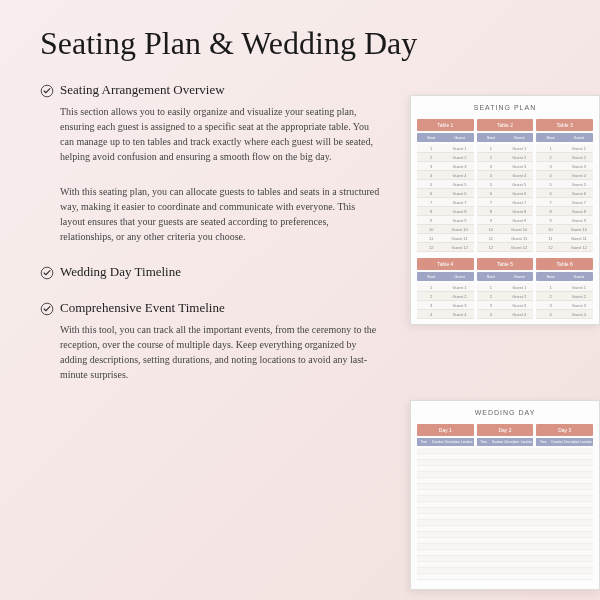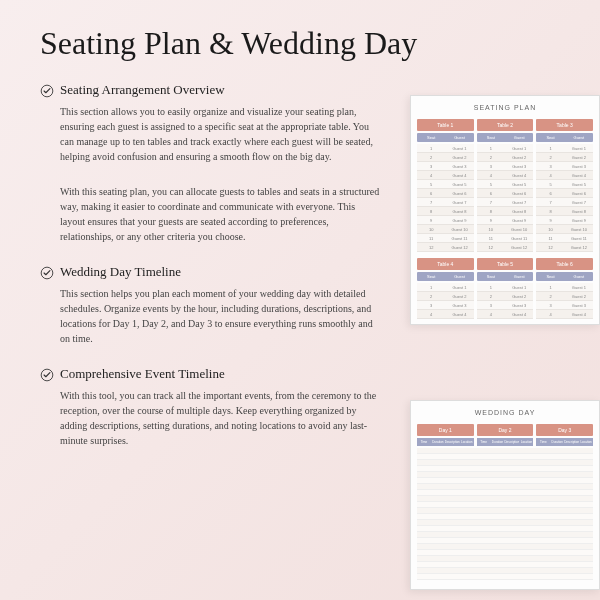--- a/index.html
+++ b/index.html
@@ -81,21 +81,20 @@
   <div class="section gap">
     <div class="section-header">
       <span class="check-icon">
         <svg viewBox="0 0 24 24">
             <circle cx="12" cy="12" r="10" fill="none" stroke="#333" stroke-width="1.5"></circle>
             <path d="M7 12l3 3 7-7" fill="none" stroke="#333" stroke-width="2" stroke-linecap="round" stroke-linejoin="round"></path>
           </svg>
       </span>
       <span class="section-title">Wedding Day Timeline</span>
     </div>
-    <p class="section-body">This section helps you plan each moment of your wedding day with detailed schedules. Organize events by the hour, including durations, descriptions, and locations for Day 1, Day 2, and Day 3 to ensure everything runs smoothly and on time.</p>
   </div>
 
   <div class="section">
     <div class="section-header">
       <span class="check-icon">
         <svg viewBox="0 0 24 24">
             <circle cx="12" cy="12" r="10" fill="none" stroke="#333" stroke-width="1.5"></circle>
             <path d="M7 12l3 3 7-7" fill="none" stroke="#333" stroke-width="2" stroke-linecap="round" stroke-linejoin="round"></path>
           </svg>
       </span>

